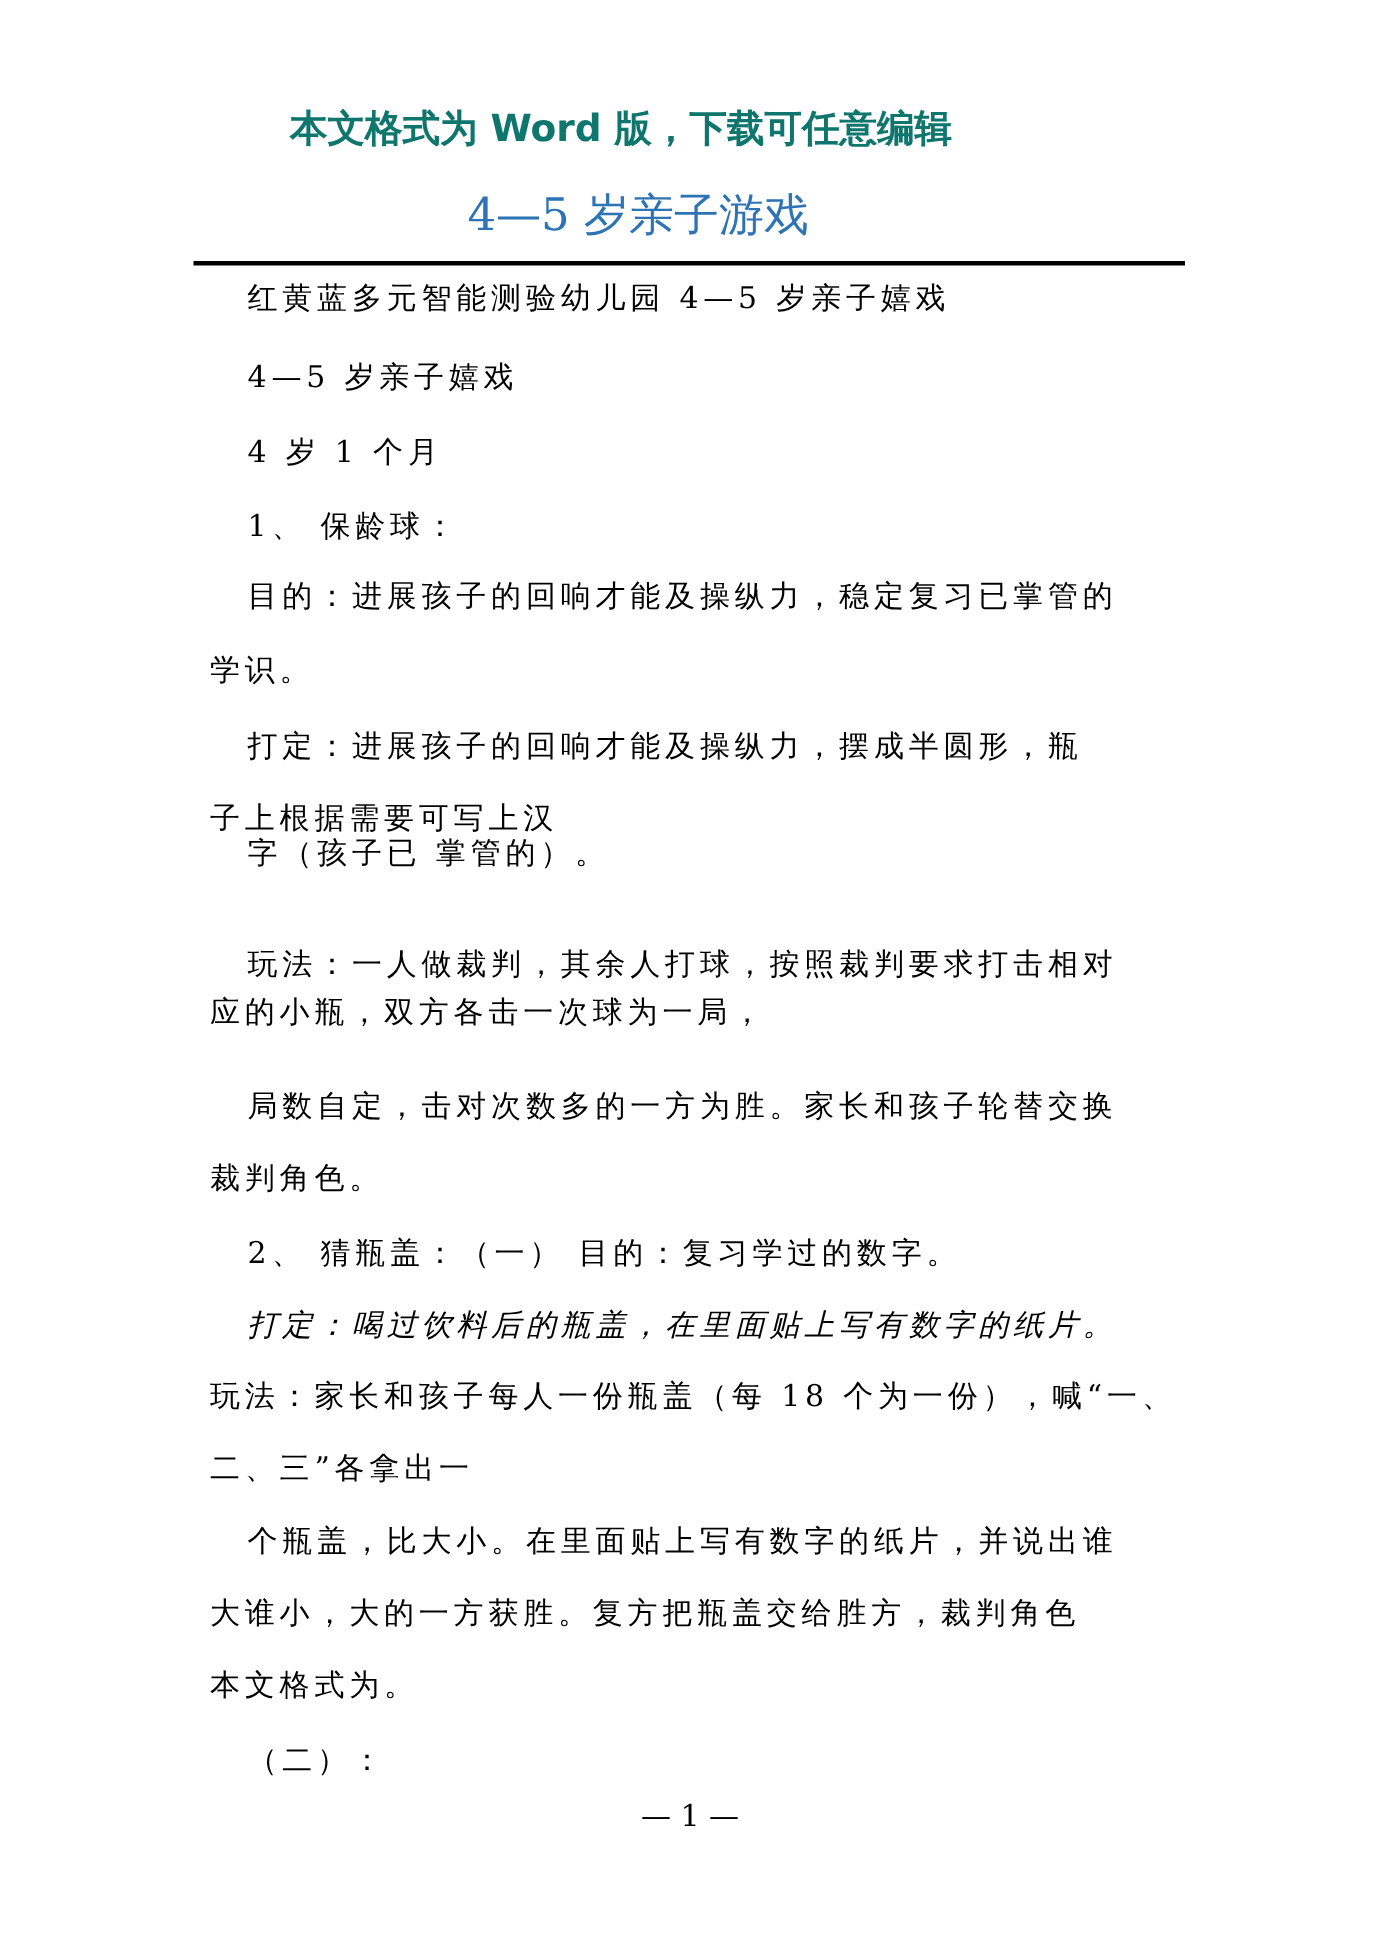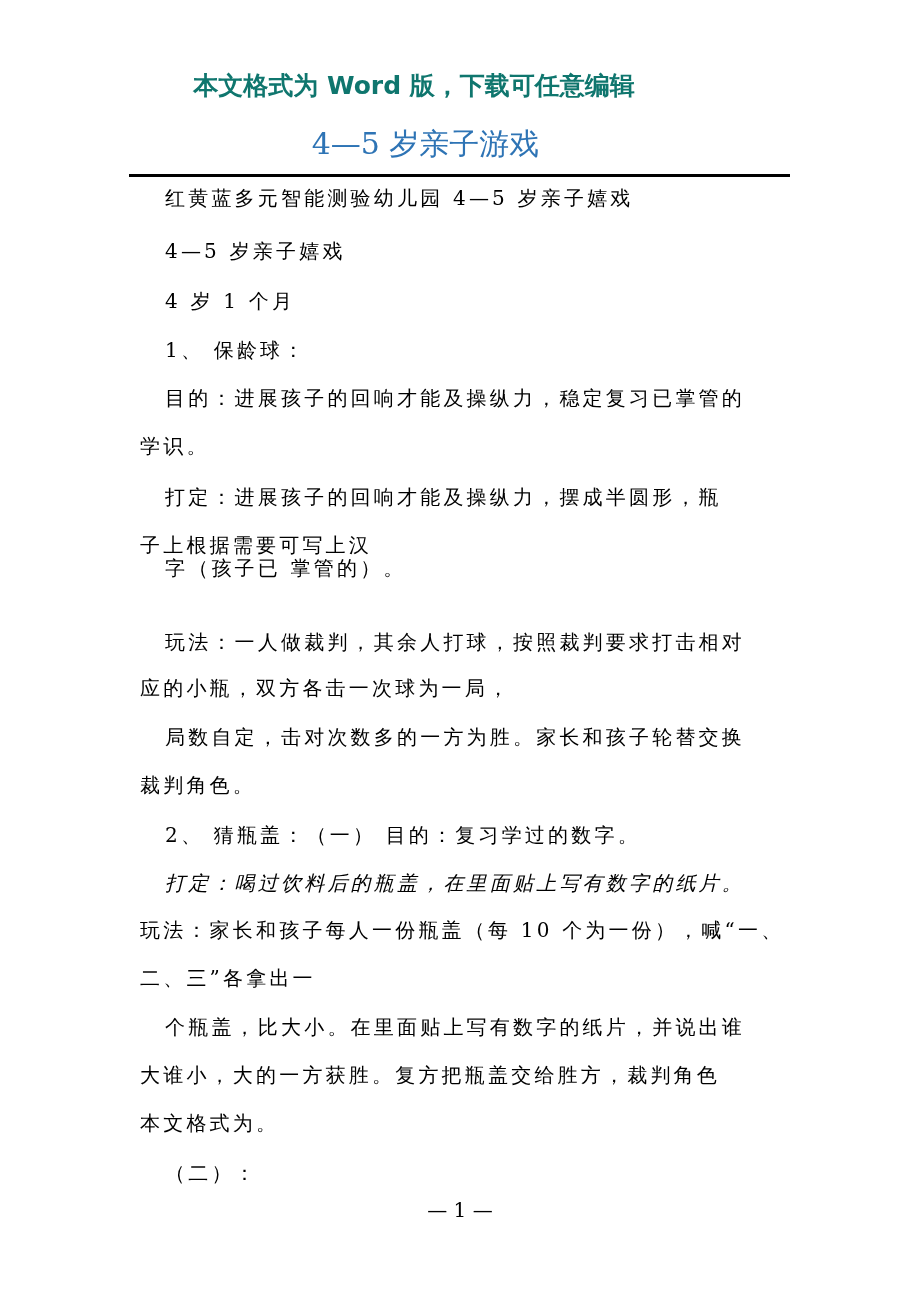--- a/index.html
+++ b/index.html
@@ -48,26 +48,26 @@
     <div class="line" style="top: 0px; left: 25px;">红黄蓝多元智能测验幼儿园      4—5 岁亲子嬉戏</div>
     <div class="line" style="top: 53px; left: 25px;">4—5 岁亲子嬉戏</div>
     <div class="line" style="top: 103px; left: 25px;">4 岁 1 个月</div>
     <div class="line" style="top: 152px; left: 25px;">1、 保龄球：</div>
     <div class="line" style="top: 200px; left: 25px; font-family: Liberation Serif, serif;">目的：进展孩子的回响才能及操纵力，稳定复习已掌管的</div>
     <div class="line" style="top: 248px; left: 0px;">学识。</div>
     <div class="line" style="top: 299px; left: 25px;">打定：进展孩子的回响才能及操纵力，摆成半圆形，瓶</div>
     <div class="line" style="top: 347px; left: 0px;">子上根据需要可写上汉</div>
     <div class="line" style="top: 370px; left: 25px;">字（孩子已 掌管的）。</div>
     <div class="line" style="top: 444px; left: 25px;">玩法：一人做裁判，其余人打球，按照裁判要求打击相对</div>
-    <div class="line" style="top: 490px; left: 0px;">应的小瓶，双方各击一次球为一局，</div>
+    <div class="line" style="top: 476px; left: 0px;">应的小瓶，双方各击一次球为一局，</div>
     <div class="line" style="top: 539px; left: 25px;">局数自定，击对次数多的一方为胜。家长和孩子轮替交换</div>
     <div class="line" style="top: 587px; left: 0px;">裁判角色。</div>
     <div class="line" style="top: 637px; left: 25px; text-align: center;">2、 猜瓶盖：（一） 目的：复习学过的数字。</div>
     <div class="line" style="top: 685px; left: 25px; font-style: italic;">打定：喝过饮料后的瓶盖，在里面贴上写有数字的纸片。</div>
-    <div class="line" style="top: 732px; left: 0px;">玩法：家长和孩子每人一份瓶盖（每 10 个为一份），喊“一、</div>
+    <div class="line" style="top: 732px; left: 0px;">玩法：家长和孩子每人一份瓶盖（每 18 个为一份），喊“一、</div>
     <div class="line" style="top: 780px; left: 0px;">二、三”各拿出一</div>
     <div class="line" style="top: 829px; left: 25px;">个瓶盖，比大小。在里面贴上写有数字的纸片，并说出谁</div>
     <div class="line" style="top: 877px; left: 0px;">大谁小，大的一方获胜。复方把瓶盖交给胜方，裁判角色</div>
     <div class="line" style="top: 925px; left: 0px;">本文格式为。</div>
     <div class="line" style="top: 975px; left: 25px;">（二）：</div>
   </div>
 
 <div class="footer">— 1 —</div>
 
 </body></html>

